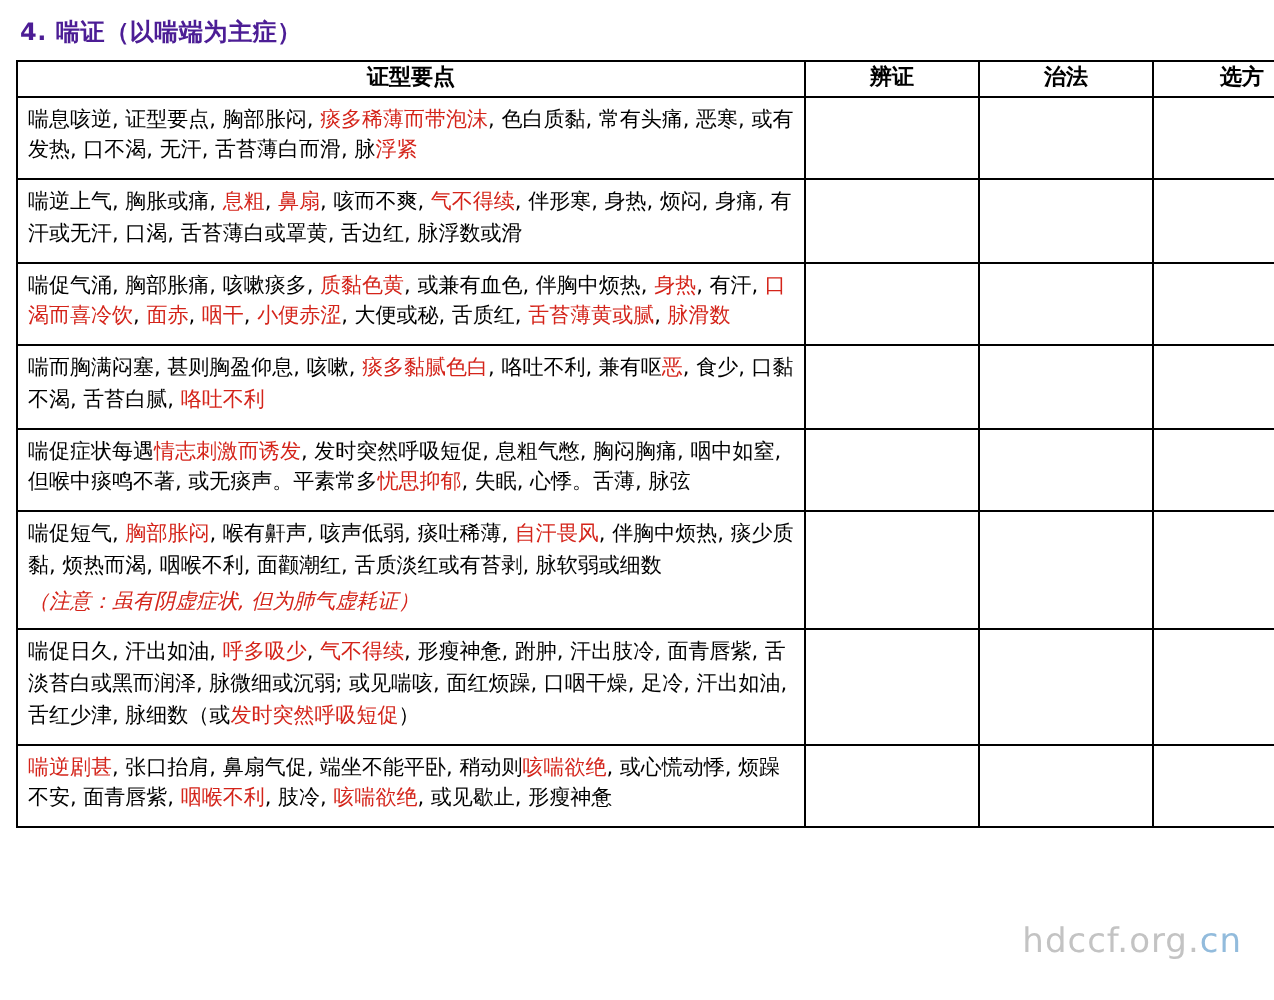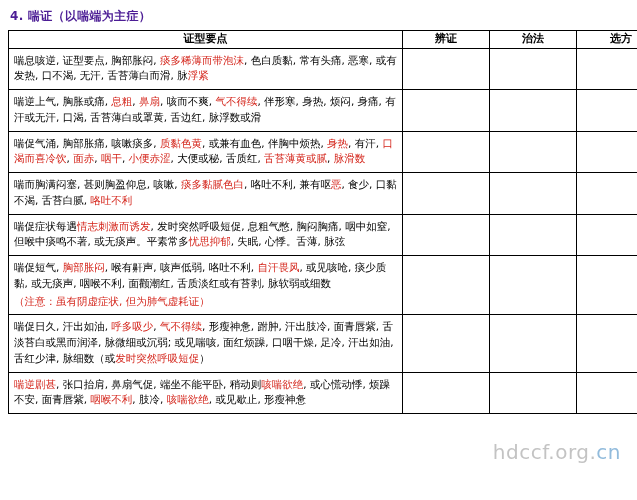--- a/index.html
+++ b/index.html
@@ -52,27 +52,28 @@
   .col-main { width: 385px; }
   .col-bz { width: 78px; }
   .col-zf { width: 78px; }
   .col-xf { width: 80px; }
   .cell-main { text-align: left; }
   .red { color: #d4241a; }
   .note {
     color: #d4241a;
     display: block;
     margin-top: 2px;
+    font-style: italic;
   }
   .watermark {
     position: absolute;
     right: 16px;
-    bottom: 36px;
+    bottom: 19px;
     font-family: "DejaVu Sans", "Liberation Sans", sans-serif;
-    font-size: 20px;
+    font-size: 17px;
     color: #b9b9b9;
     letter-spacing: 0.5px;
     opacity: 0.85;
     pointer-events: none;
   }
   .watermark .cn { color: #7fb0d6; }
 </style>
 </head>
 <body>
 
@@ -113,21 +114,21 @@
           <td class="col-zf"></td>
           <td class="col-xf"></td>
         </tr>
         <tr>
           <td class="col-main cell-main"><span>喘促症状每遇</span><span class="red">情志刺激而诱发</span><span>, 发时突然呼吸短促, 息粗气憋, 胸闷胸痛, 咽中如窒, 但喉中痰鸣不著, 或无痰声。平素常多</span><span class="red">忧思抑郁</span><span>, 失眠, 心悸。舌薄, 脉弦</span></td>
           <td class="col-bz"></td>
           <td class="col-zf"></td>
           <td class="col-xf"></td>
         </tr>
         <tr>
-          <td class="col-main cell-main"><span>喘促短气, </span><span class="red">胸部胀闷</span><span>, 喉有鼾声, 咳声低弱, 咯吐不利, </span><span class="red">自汗畏风</span><span>, 或见咳呛, 痰少质黏, 或无痰声, 咽喉不利, 面颧潮红, 舌质淡红或有苔剥, 脉软弱或细数</span><span class="note">（注意：虽有阴虚症状, 但为肺气虚耗证）</span></td>
+          <td class="col-main cell-main"><span>喘促短气, </span><span class="red">胸部胀闷</span><span>, 喉有鼾声, 咳声低弱, 痰吐稀薄, </span><span class="red">自汗畏风</span><span>, 伴胸中烦热, 痰少质黏, 烦热而渴, 咽喉不利, 面颧潮红, 舌质淡红或有苔剥, 脉软弱或细数</span><span class="note">（注意：虽有阴虚症状, 但为肺气虚耗证）</span></td>
           <td class="col-bz"></td>
           <td class="col-zf"></td>
           <td class="col-xf"></td>
         </tr>
         <tr>
           <td class="col-main cell-main"><span>喘促日久, 汗出如油, </span><span class="red">呼多吸少</span><span>, </span><span class="red">气不得续</span><span>, 形瘦神惫, 跗肿, 汗出肢冷, 面青唇紫, 舌淡苔白或黑而润泽, 脉微细或沉弱; 或见喘咳, 面红烦躁, 口咽干燥, 足冷, 汗出如油, 舌红少津, 脉细数（或</span><span class="red">发时突然呼吸短促</span><span>）</span></td>
           <td class="col-bz"></td>
           <td class="col-zf"></td>
           <td class="col-xf"></td>
         </tr>

